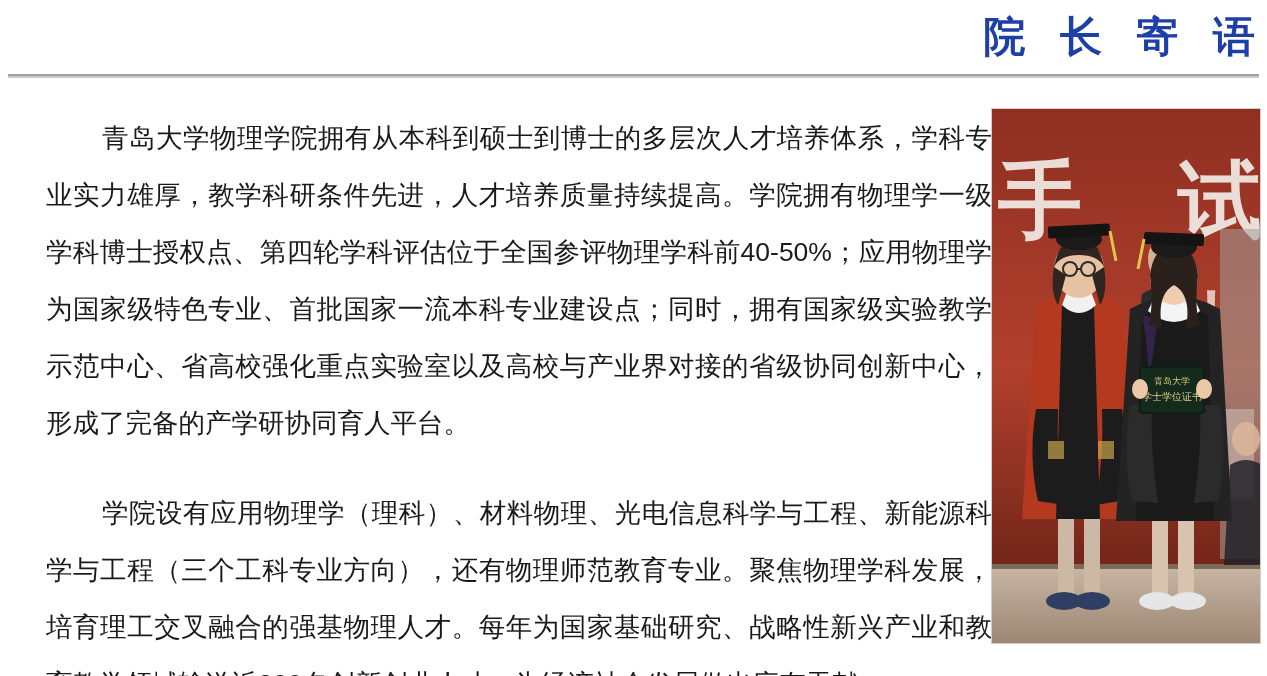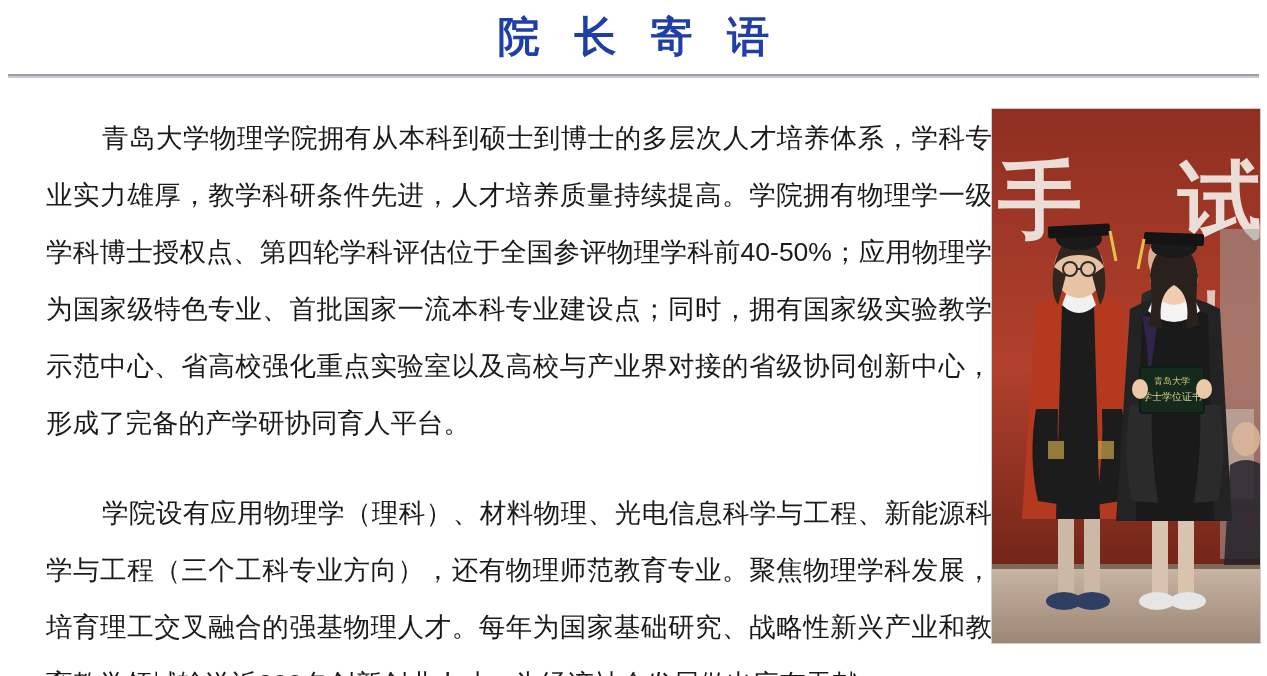--- a/index.html
+++ b/index.html
@@ -13,21 +13,21 @@
     font-family: "Liberation Sans", sans-serif;
     overflow: hidden;
   }
   .page {
     position: relative;
     width: 1267px;
     height: 676px;
     box-sizing: border-box;
   }
   .title {
-    text-align: center;
+    text-align: right;
     color: #1f3fa8;
     font-size: 42px;
     font-weight: bold;
     letter-spacing: 12px;
     padding-top: 14px;
     padding-left: 12px;
     line-height: 1.1;
     font-family: "Liberation Serif", serif;
   }
   .divider {

